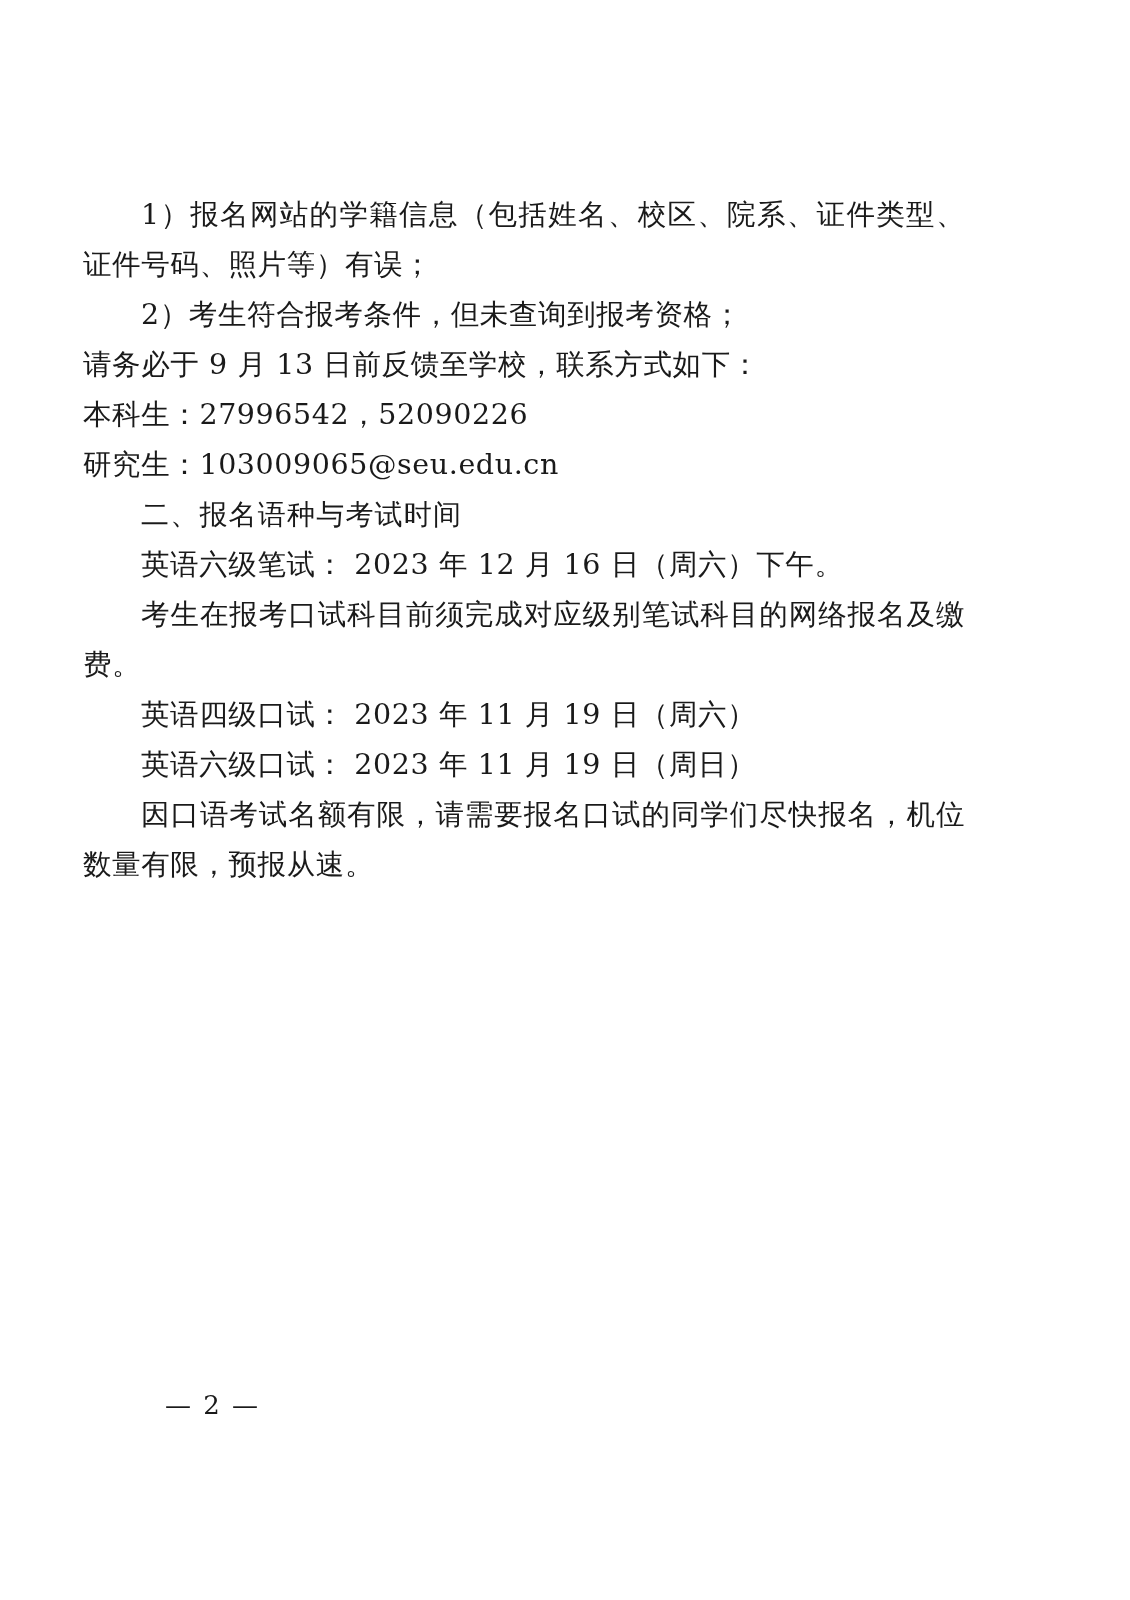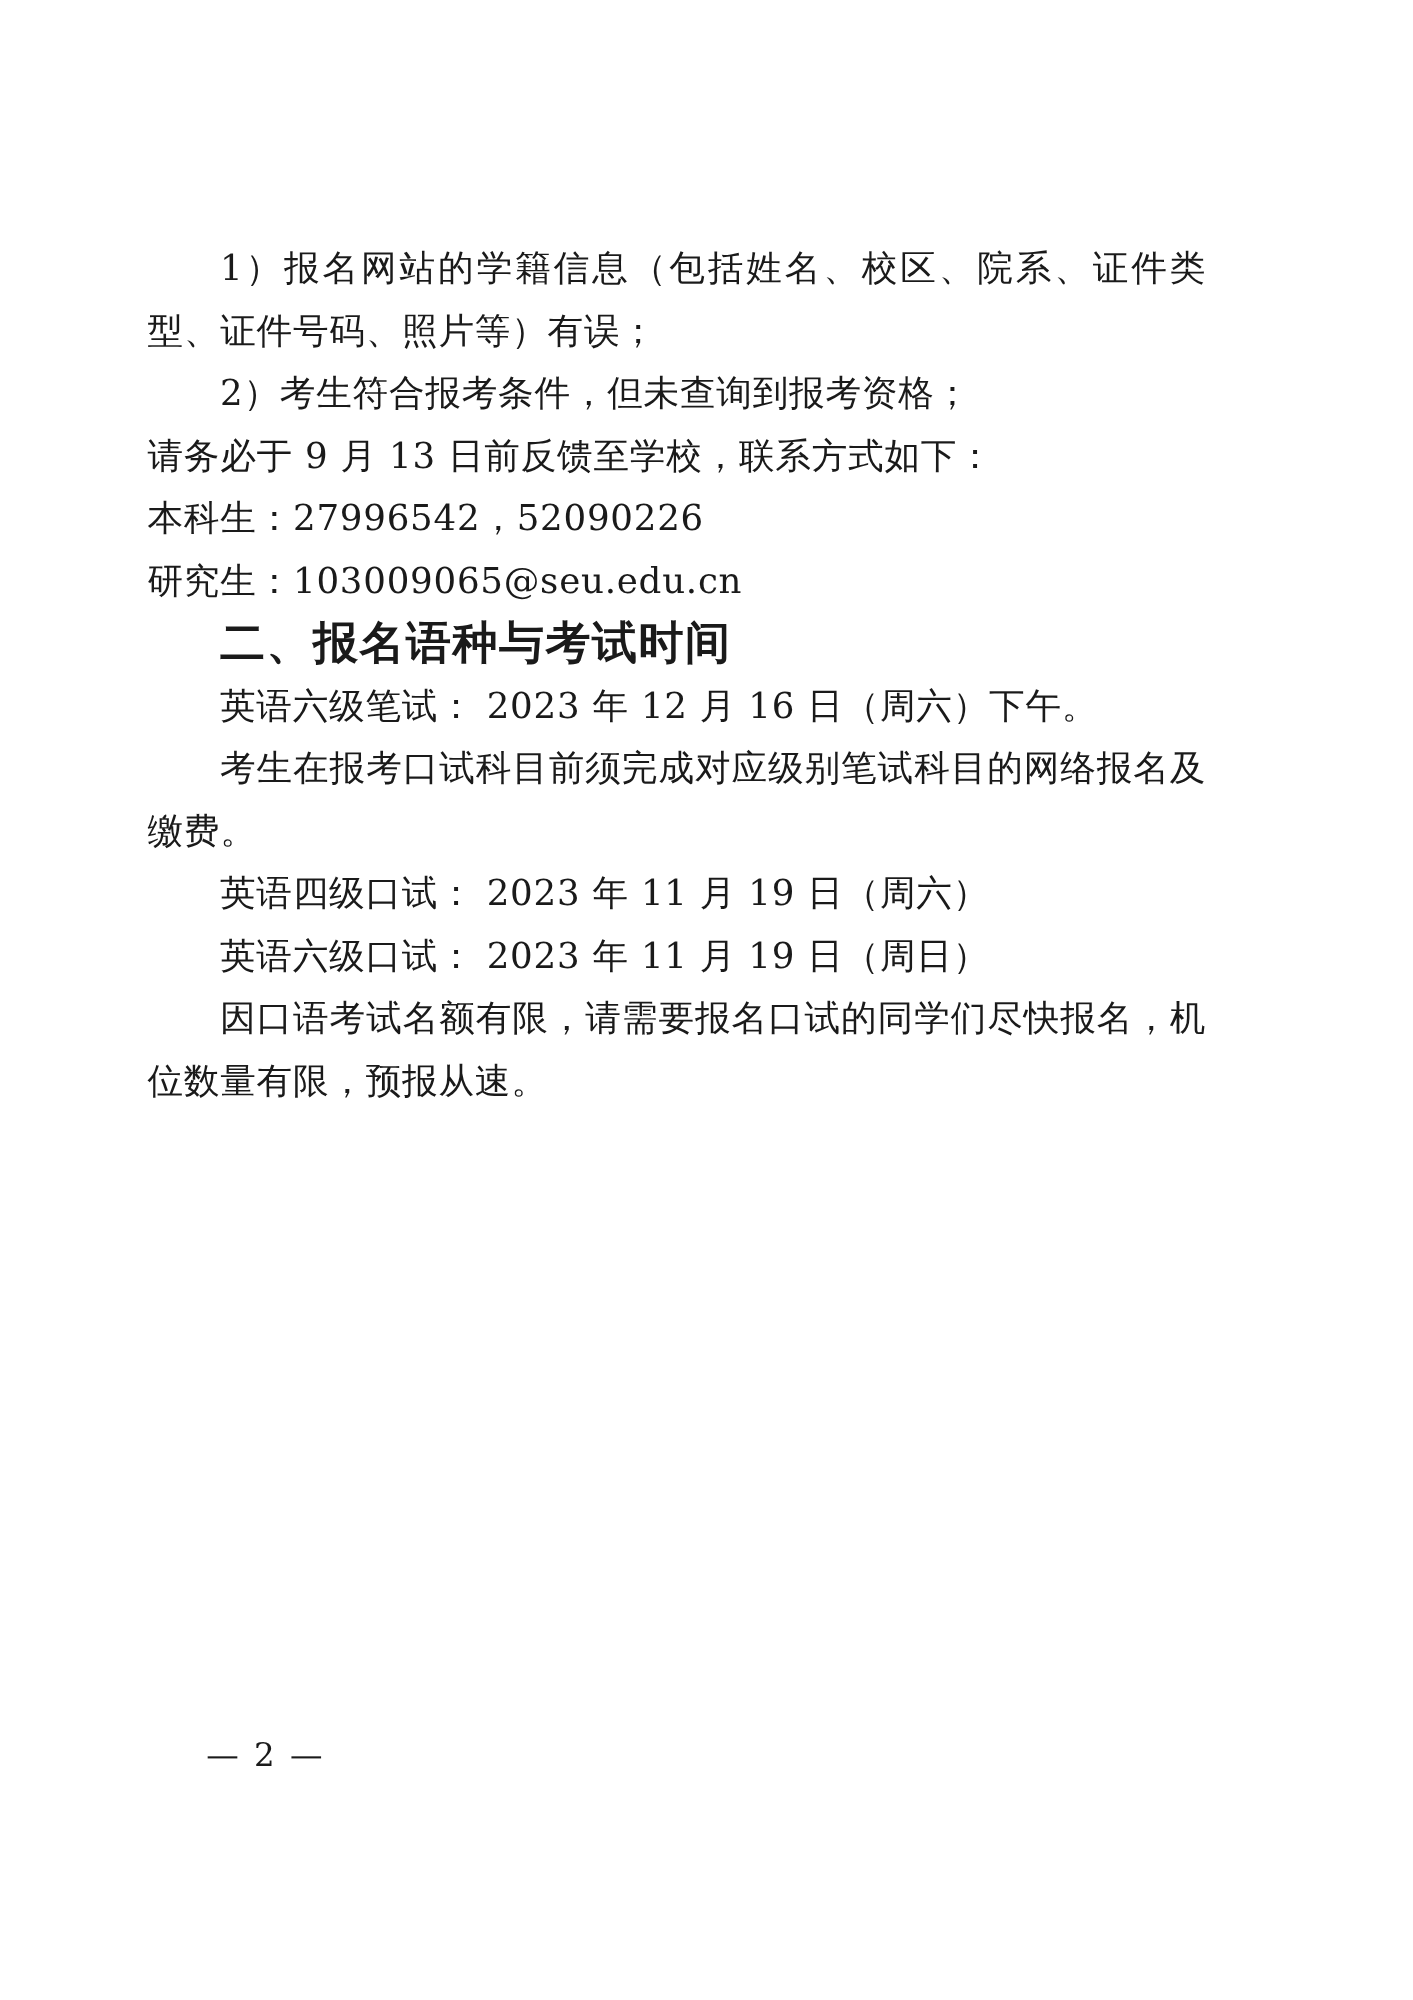--- a/index.html
+++ b/index.html
@@ -15,40 +15,40 @@
     color: #1a1a1a;
     overflow: hidden;
   }
   .page {
     position: absolute;
     left: 0;
     top: 0;
     width: 1130px;
     height: 1600px;
     box-sizing: border-box;
-    padding: 190px 165px 0 118px;
+    padding: 190px 165px 0 83px;
   }
   .body-text {
     font-size: 28.5px;
     line-height: 50px;
     letter-spacing: 0.6px;
     text-align: justify;
     text-justify: inter-ideograph;
   }
   p {
     margin: 0;
     padding: 0;
   }
   .indent {
     text-indent: 58px;
   }
   .heading {
     font-family: "DejaVu Sans", "Liberation Sans", sans-serif;
-    font-weight: bold;
-    font-size: 36px;
+    font-weight: normal;
+    font-size: 28px;
     letter-spacing: 1.2px;
     text-indent: 58px;
     line-height: 50px;
   }
   .noindent {
     text-indent: 0;
   }
   .footer {
     position: absolute;
     left: 0;

